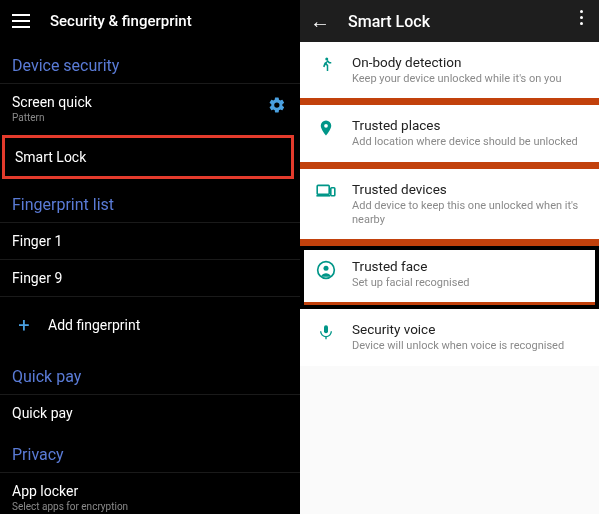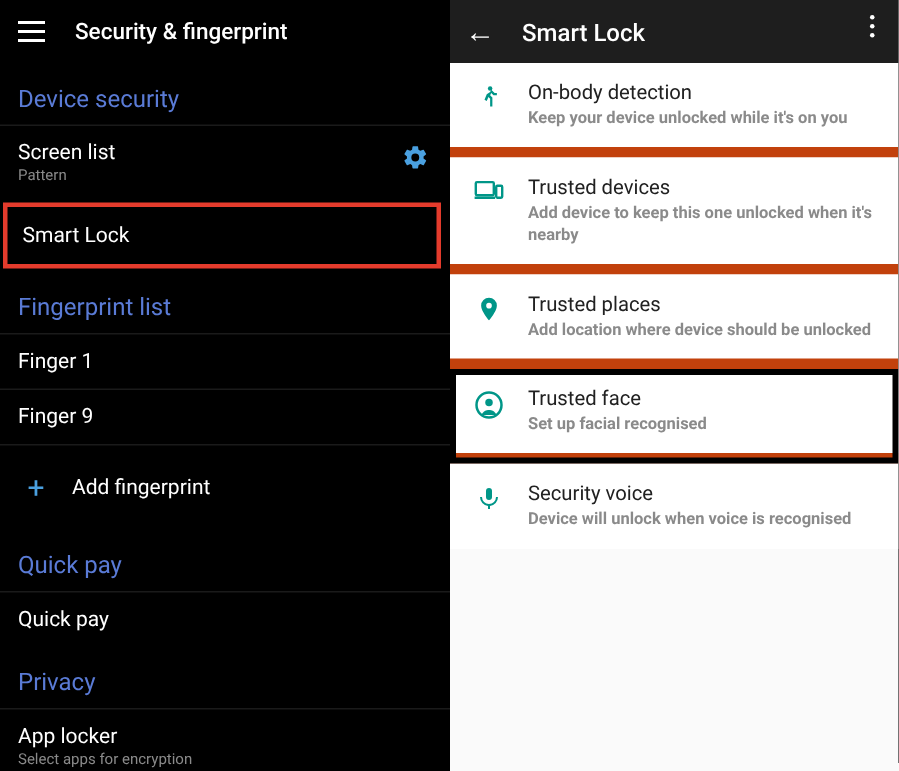--- a/index.html
+++ b/index.html
@@ -49,42 +49,42 @@
   .r-list { background: #fff; }
   .r-item {
     display: flex; align-items: flex-start;
     padding: 12px 14px;
     border-bottom: 7px solid #c2410c;
     background: #fff;
   }
   .r-item.last { border-bottom: none; }
   .r-icon { width: 24px; flex: 0 0 24px; margin-right: 14px; margin-top: 2px; color: #009688; display:flex; justify-content:center; }
   .r-text .t1 { font-size: 13.5px; color: #212121; }
-  .r-text .t2 { font-size: 11px; color: #8a8a8a; margin-top: 2px; line-height: 1.3; font-weight: bold; }
+  .r-text .t2 { font-size: 11px; color: #8a8a8a; margin-top: 2px; line-height: 1.3; }
   .highlight-black { outline: 4px solid #000; outline-offset: -4px; }
 
   svg { display: block; }
 </style>
 </head>
 <body>
 
 <div class="pane left">
   <div class="l-header">
     <div class="hamburger">
         <span></span>
         <span></span>
         <span></span>
       </div>
     <div class="l-title">Security &amp; fingerprint</div>
   </div>
 
   <div class="section-label">Device security</div>
 
   <div class="l-item">
-    <div class="title">Screen list</div>
+    <div class="title">Screen quick</div>
     <div class="sub">Pattern</div>
     <div class="gear">
       <svg width="18" height="18" viewBox="0 0 24 24" fill="currentColor">
           <path d="M19.14,12.94a7,7,0,0,0,.05-.94,7,7,0,0,0-.05-.94l2.11-1.65a.5.5,0,0,0,.12-.64l-2-3.46a.5.5,0,0,0-.61-.22l-2.49,1a7,7,0,0,0-1.62-.94l-.38-2.65A.5.5,0,0,0,13.8,2H9.8a.5.5,0,0,0-.49.42L8.93,5.07a7,7,0,0,0-1.62.94l-2.49-1a.5.5,0,0,0-.61.22l-2,3.46a.5.5,0,0,0,.12.64L4.44,11a7,7,0,0,0,0,1.88L2.33,14.53a.5.5,0,0,0-.12.64l2,3.46a.5.5,0,0,0,.61.22l2.49-1a7,7,0,0,0,1.62.94l.38,2.65a.5.5,0,0,0,.49.42h4a.5.5,0,0,0,.49-.42l.38-2.65a7,7,0,0,0,1.62-.94l2.49,1a.5.5,0,0,0,.61-.22l2-3.46a.5.5,0,0,0-.12-.64ZM11.8,15.5A3.5,3.5,0,1,1,15.3,12,3.5,3.5,0,0,1,11.8,15.5Z"></path>
         </svg>
     </div>
   </div>
 
   <div class="l-item highlight-red">
     <div class="title">Smart Lock</div>
@@ -137,44 +137,44 @@
           </svg>
       </div>
       <div class="r-text">
         <div class="t1">On-body detection</div>
         <div class="t2">Keep your device unlocked while it's on you</div>
       </div>
     </div>
 
     <div class="r-item">
       <div class="r-icon">
+        <svg width="18" height="18" viewBox="0 0 24 24" fill="currentColor">
+            <path d="M12 2a7 7 0 0 0-7 7c0 5 7 13 7 13s7-8 7-13a7 7 0 0 0-7-7zm0 9.5A2.5 2.5 0 1 1 14.5 9 2.5 2.5 0 0 1 12 11.5z"></path>
+          </svg>
+      </div>
+      <div class="r-text">
+        <div class="t1">Trusted places</div>
+        <div class="t2">Add location where device should be unlocked</div>
+      </div>
+    </div>
+
+    <div class="r-item">
+      <div class="r-icon">
         <svg width="20" height="16" viewBox="0 0 24 20" fill="none" stroke="currentColor" stroke-width="2">
             <rect x="1" y="3" width="15" height="11" rx="1"></rect>
             <rect x="18" y="6" width="5" height="10" rx="1"></rect>
             <line x1="0" y1="16" x2="17" y2="16"></line>
           </svg>
       </div>
       <div class="r-text">
         <div class="t1">Trusted devices</div>
         <div class="t2">Add device to keep this one unlocked when it's nearby</div>
       </div>
     </div>
 
-    <div class="r-item">
-      <div class="r-icon">
-        <svg width="18" height="18" viewBox="0 0 24 24" fill="currentColor">
-            <path d="M12 2a7 7 0 0 0-7 7c0 5 7 13 7 13s7-8 7-13a7 7 0 0 0-7-7zm0 9.5A2.5 2.5 0 1 1 14.5 9 2.5 2.5 0 0 1 12 11.5z"></path>
-          </svg>
-      </div>
-      <div class="r-text">
-        <div class="t1">Trusted places</div>
-        <div class="t2">Add location where device should be unlocked</div>
-      </div>
-    </div>
-
     <div class="r-item highlight-black">
       <div class="r-icon">
         <svg width="20" height="20" viewBox="0 0 24 24" fill="none" stroke="currentColor" stroke-width="2">
             <circle cx="12" cy="12" r="10"></circle>
             <circle cx="12" cy="10" r="3" fill="currentColor" stroke="none"></circle>
             <path d="M6 20c1-3 4-4 6-4s5 1 6 4" fill="currentColor" stroke="none"></path>
           </svg>
       </div>
       <div class="r-text">
         <div class="t1">Trusted face</div>

